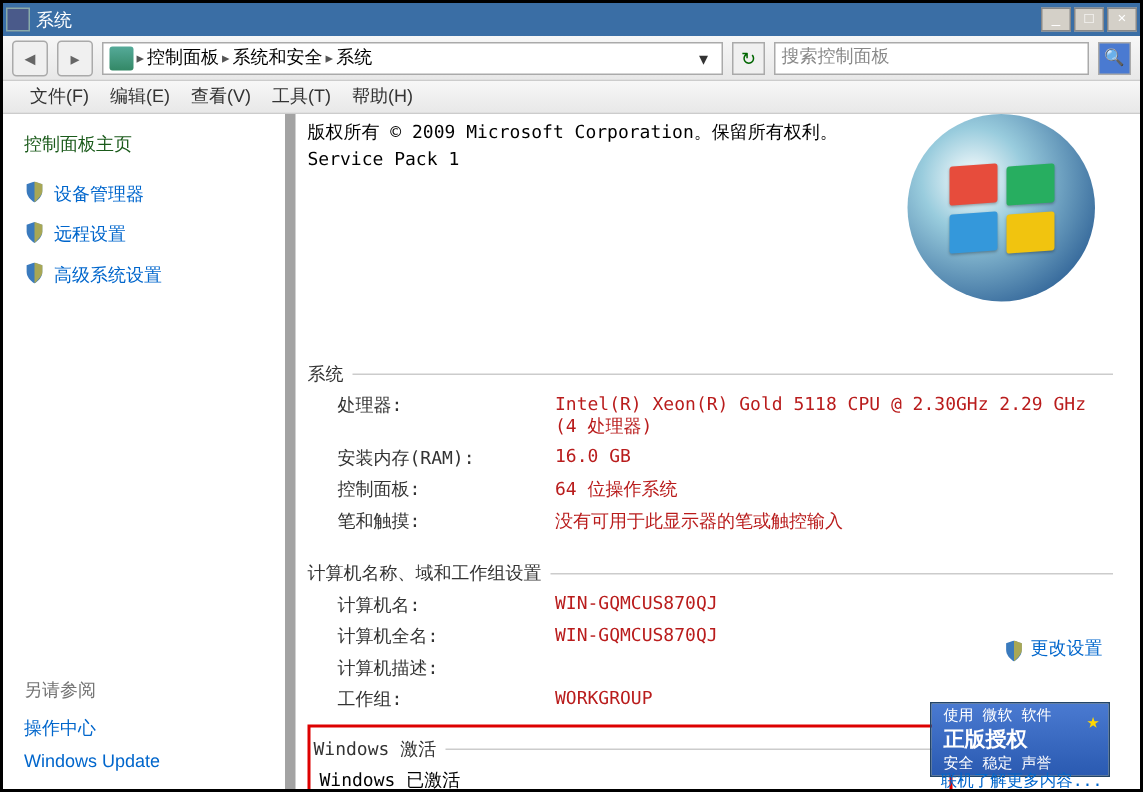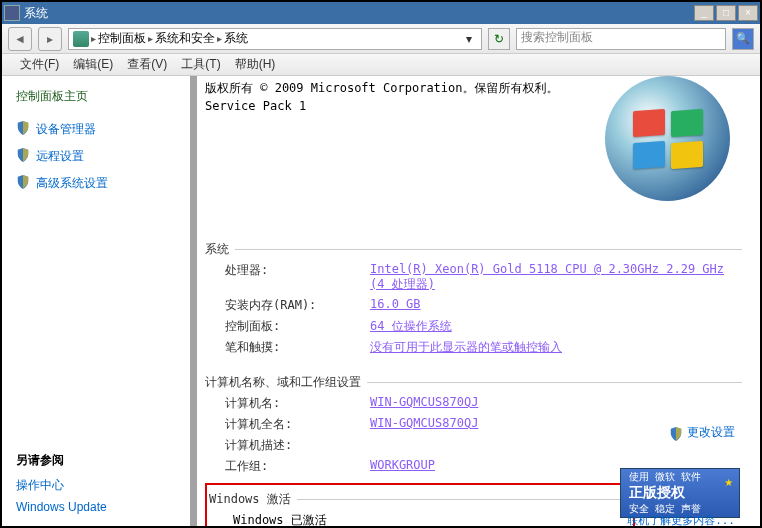--- a/index.html
+++ b/index.html
@@ -18,37 +18,37 @@
 .refresh-btn { width: 22px; height: 22px; border: 1px solid #aaa; background: #f0f0f0; display: flex; align-items: center; justify-content: center; color: #060; }
 .searchbox { width: 210px; height: 22px; border: 1px solid #aaa; background: #fff; display: flex; align-items: flex-start; padding: 0 4px; color: #888; }
 .search-btn { width: 22px; height: 22px; border: 1px solid #aaa; background: #4a7ad1; display: flex; align-items: center; justify-content: center; color: #fff; font-size: 11px; }
 .menubar { height: 22px; background: linear-gradient(#f7f7f7, #e8e8e8); border-bottom: 1px solid #ccc; display: flex; align-items: center; padding: 0 18px; gap: 14px; color: #333; }
 .menubar span { cursor: default; }
 .content { display: flex; height: calc(100% - 74px); }
 .sidebar { width: 195px; background: #fff; border-right: 7px solid #a3a3a3; padding: 12px 14px; }
 .sidebar .home { color: #1a5a1a; margin-bottom: 16px; cursor: pointer; }
 .sidebar .task { display: flex; gap: 6px; margin-bottom: 10px; color: #0066cc; cursor: pointer; }
 .sidebar .shield { width: 14px; height: 14px; flex-shrink: 0; }
-.sidebar .see-also-hdr { margin-top: 260px; font-weight: bold; color: #000000; margin-bottom: 8px; }
+.sidebar .see-also-hdr { margin-top: 260px; font-weight: normal; color: #737373; margin-bottom: 8px; }
 .sidebar .sa-link { color: #0066cc; margin-bottom: 6px; cursor: pointer; }
 .main { flex: 1; padding: 4px 18px 8px 8px; position: relative; font-family: "SimSun", monospace; font-size: 12px; overflow: hidden; }
 .copyright { margin-bottom: 2px; }
 .sp { margin-bottom: 10px; }
 .logo-win { position: absolute; right: 30px; top: 0; width: 125px; height: 125px; border-radius: 50%; background: radial-gradient(circle at 35% 35%, #fff 0%, #9cd 30%, #369 80%, #135 100%); display: flex; align-items: center; justify-content: center; }
 .flag { width: 70px; height: 58px; position: relative; }
 .flag div { position: absolute; width: 32px; height: 26px; border-radius: 2px; box-shadow: 0 1px 2px rgba(0,0,0,.3); }
 .flag .r { background: #e74c3c; top: 0; left: 0; transform: skewY(-4deg); }
 .flag .g { background: #27ae60; top: 0; right: 0; transform: skewY(-4deg); }
 .flag .b { background: #3498db; bottom: 0; left: 0; transform: skewY(-4deg); }
 .flag .y { background: #f1c40f; bottom: 0; right: 0; transform: skewY(-4deg); }
 .section-hdr { font-size: 12px; color: #333; margin-top: 18px; margin-bottom: 4px; display: flex; align-items: center; white-space: nowrap; }
 .section-hdr .line { flex: 1; height: 1px; background: #ccc; margin-left: 6px; }
 .kv { display: flex; margin: 4px 0 4px 20px; }
 .kv .k { width: 145px; color: #333; }
-.kv .v { flex: 1; color: #8b5cf6; text-decoration: underline; }
+.kv .v { flex: 1; color: #b91c1c; }
 .change-link { position: absolute; right: 25px; top: 348px; color: #0066cc; display: flex; align-items: flex-end; gap: 4px; cursor: pointer; }
 .redbox { border: 2px solid #d00; padding: 6px 10px 10px 2px; margin-top: 8px; width: 430px; }
 .redbox .section-hdr { margin-top: 0; }
 .genuine-badge { position: absolute; right: 20px; bottom: 8px; width: 120px; height: 50px; background: linear-gradient(#4a7ad1, #2a5ab1); border: 1px solid #246; color: #fff; font-size: 10px; display: flex; flex-direction: column; justify-content: center; padding-left: 8px; }
 .genuine-badge .big { font-size: 14px; font-weight: bold; }
 .genuine-badge .star { position: absolute; right:6px; top:4px; font-size:14px; color:#ffd700; }
 .bottom-link { position: absolute; right: 20px; bottom: 60px; color: #0066cc; font-size: 11px; cursor:pointer; }
 </style>
 </head>
 <body>
@@ -181,21 +181,21 @@
           <path fill="#f1c40f" d="M8 0 L14 2 V7 C14 9 13 11 8 16 V0 Z" opacity=".6"></path>
         </svg>
       <span>更改设置</span>
     </div>
 
     <div class="redbox">
       <div class="section-hdr">
           <span>Windows 激活</span>
           <span class="line"></span>
         </div>
-      <div class="kv" style="margin-left:24px">
+      <div class="kv" style="margin-left:4px">
           <span>Windows 已激活</span>
         </div>
 
     </div>
 
     <div class="genuine-badge">
       <span class="star">★</span>
       <div>使用 微软 软件</div>
       <div class="big">正版授权</div>
       <div>安全 稳定 声誉</div>

